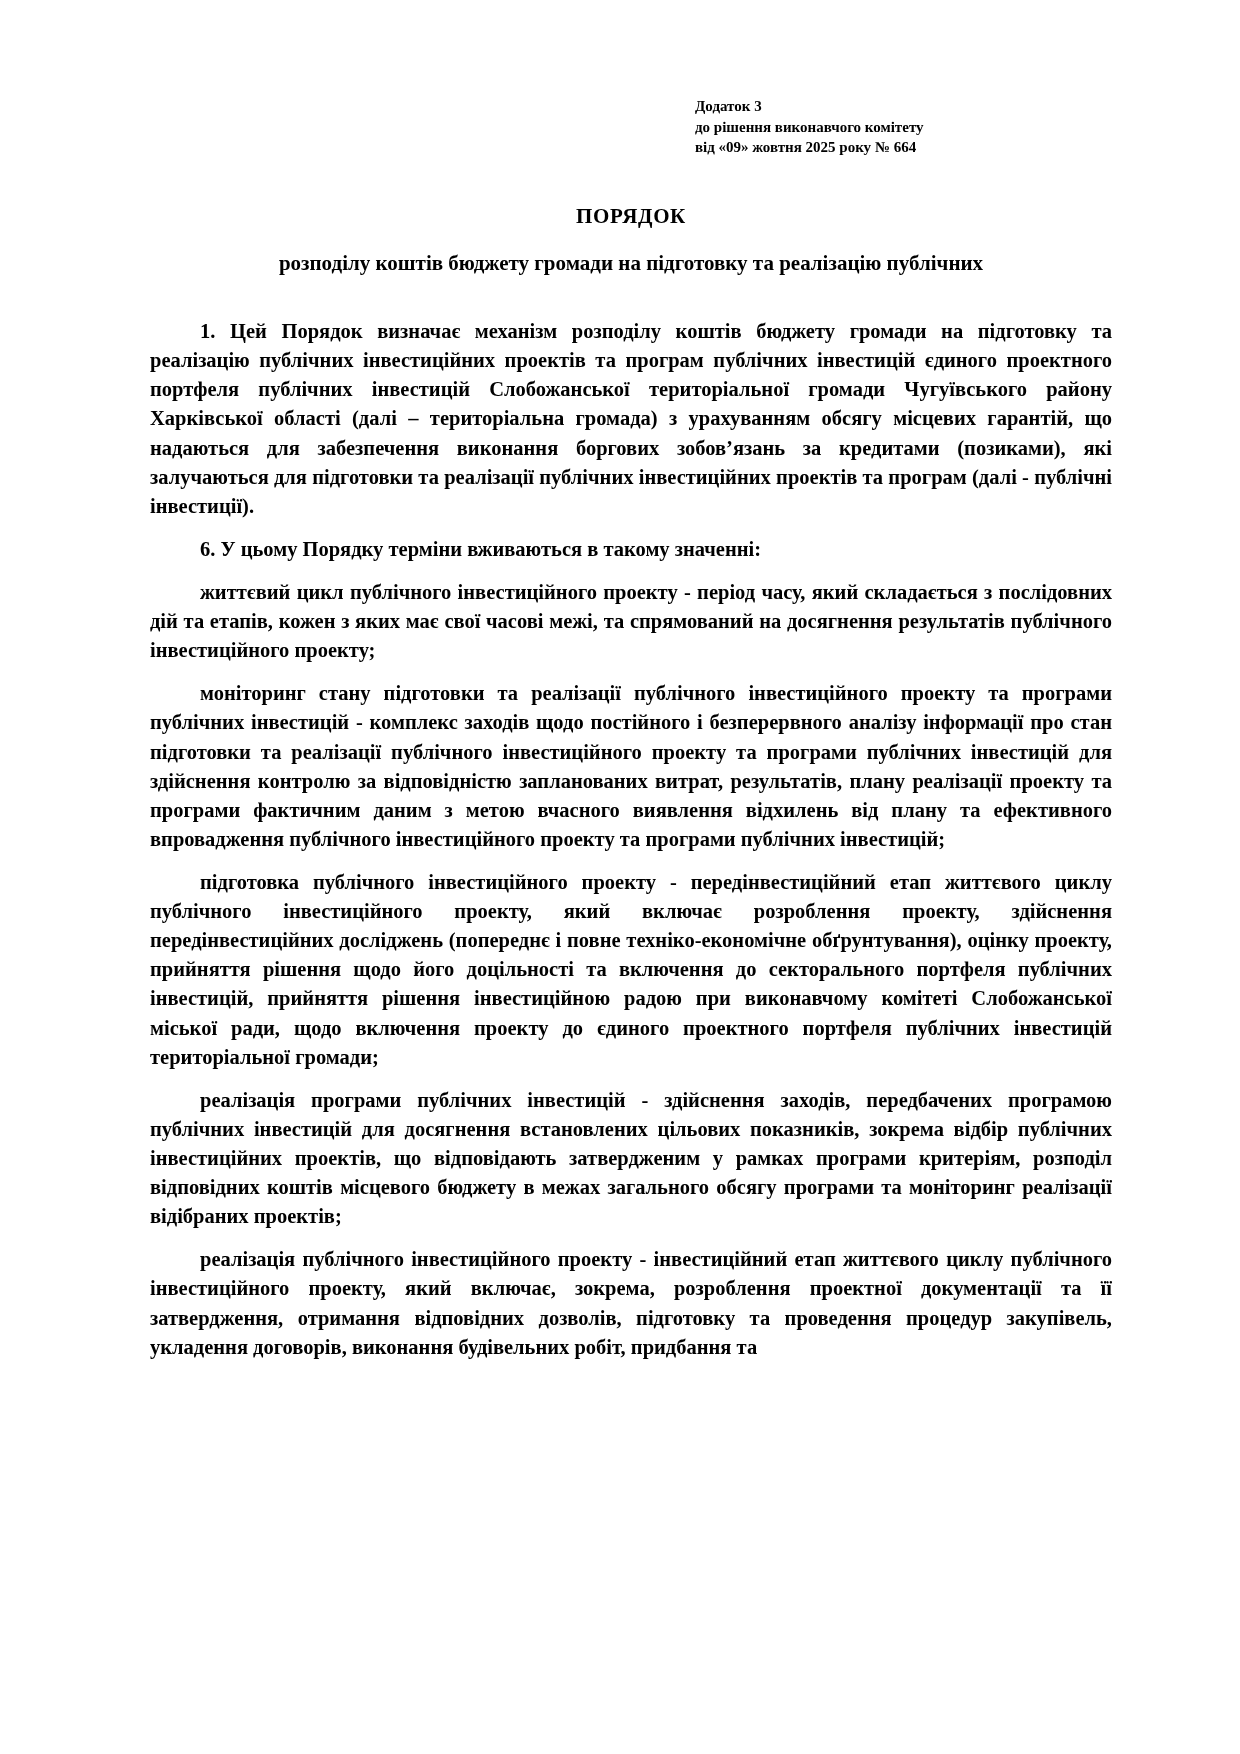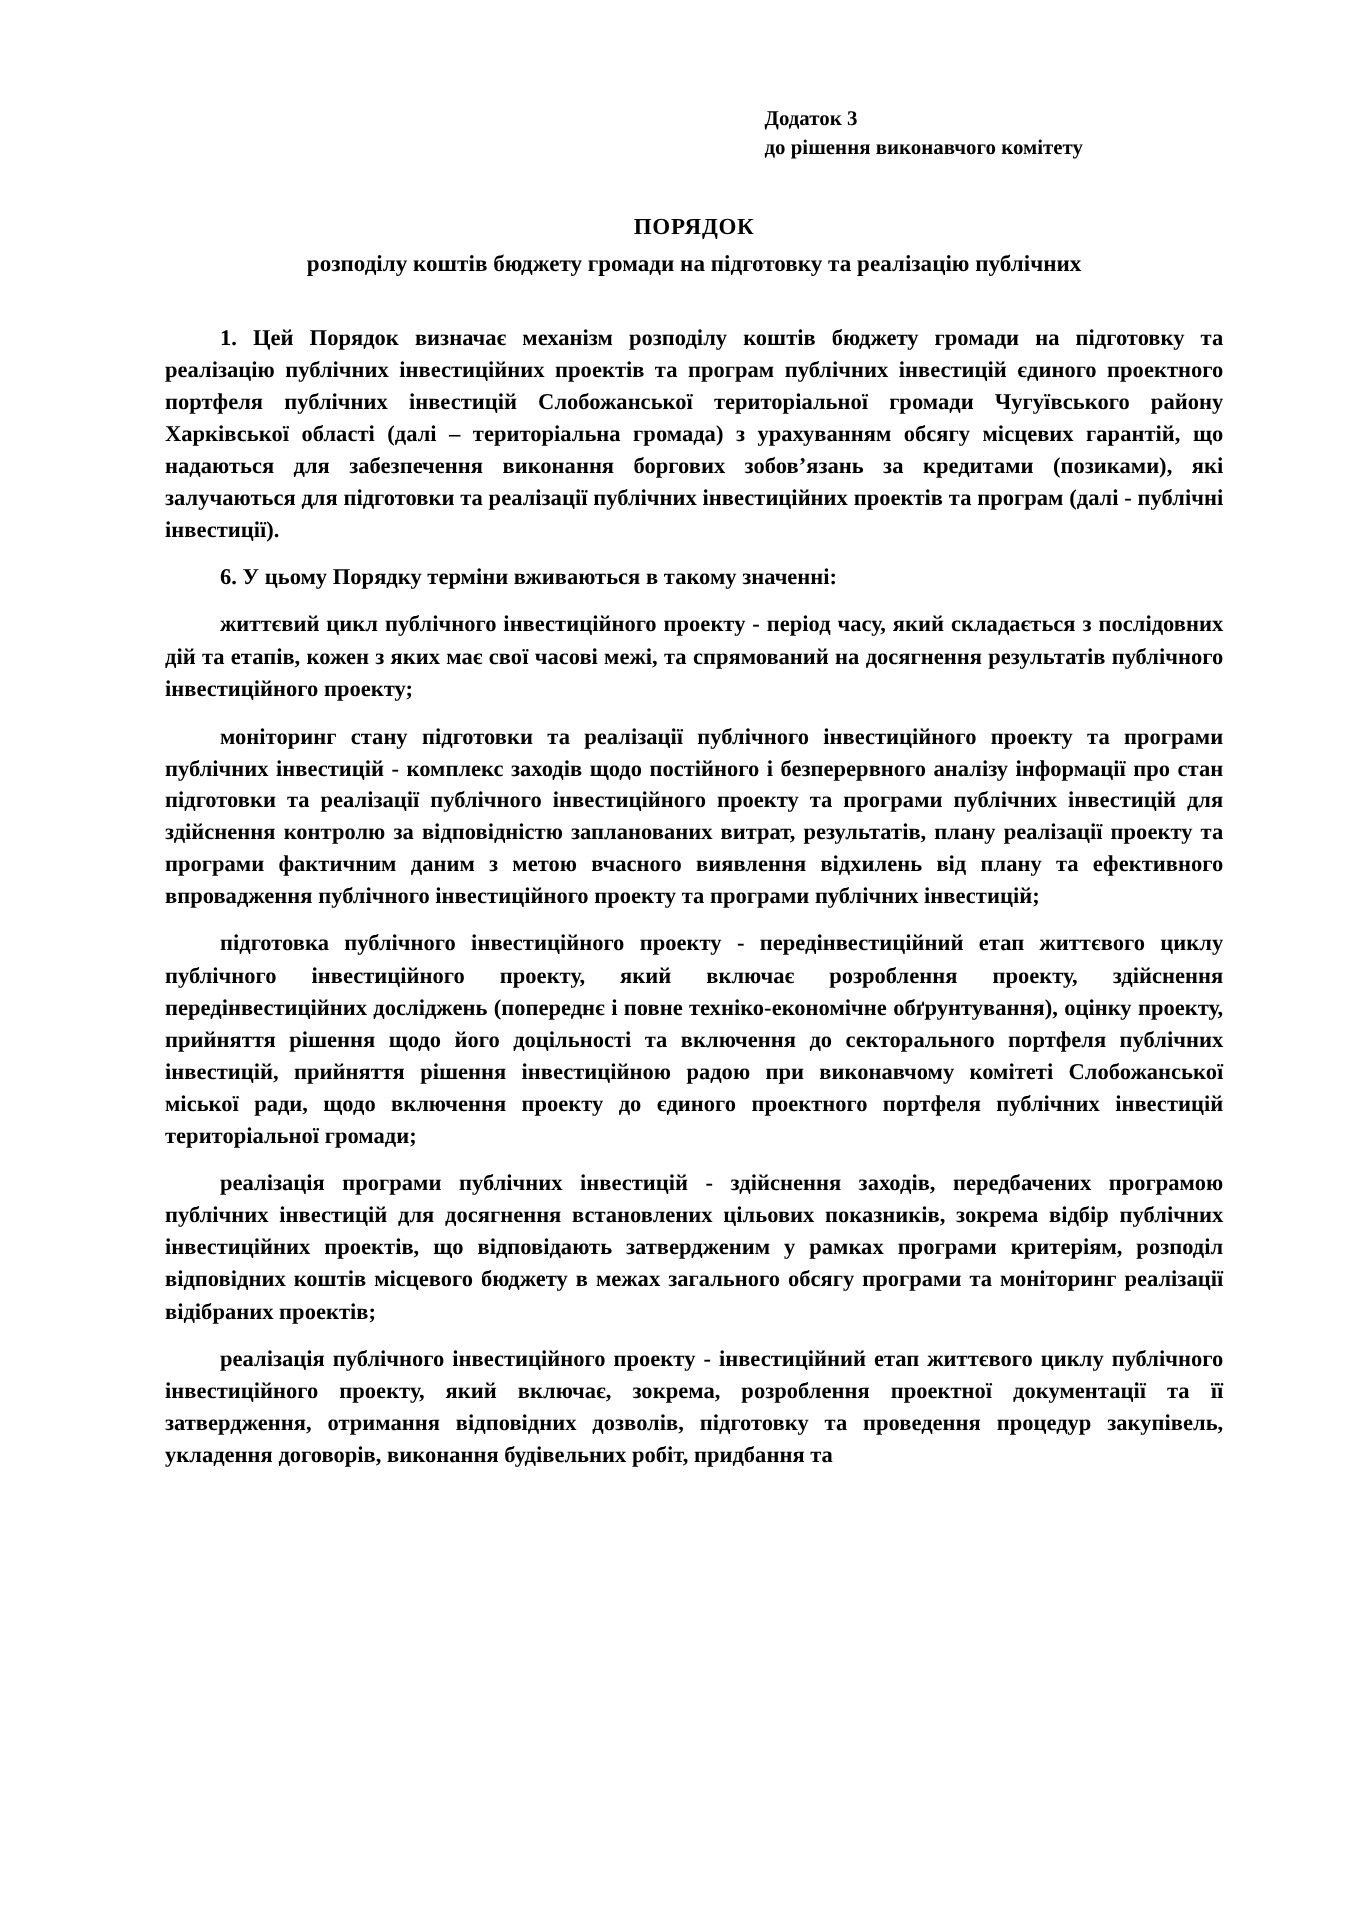--- a/index.html
+++ b/index.html
@@ -16,40 +16,40 @@
   }
   .page {
     box-sizing: border-box;
     width: 1240px;
     height: 1754px;
     padding: 96px 128px 90px 150px;
     position: relative;
   }
   .header-block {
     margin-left: 545px;
-    font-size: 19px;
+    font-size: 15px;
     line-height: 1.38;
     font-weight: bold;
   }
   .header-block div {
     white-space: nowrap;
   }
   .title-block {
     margin-top: 34px;
     text-align: center;
     font-weight: bold;
     font-size: 21px;
     line-height: 1.36;
   }
   .title-main {
     letter-spacing: 0.6px;
     margin-top: 44px;
   }
   .title-sub {
-    margin-top: 4px;
+    margin-top: 18px;
     font-family: Liberation Serif, serif;
   }
   .body-text {
     margin-top: 40px;
     font-size: 20.5px;
     line-height: 1.42;
     font-weight: bold;
   }
   p.para {
     margin: 0 0 0 0;
@@ -62,20 +62,21 @@
   }
 </style>
 </head>
 <body>
 
 <div class="page">
 
   <div class="header-block">
     <div>Додаток 3</div>
     <div>до рішення виконавчого комітету</div>
+    <div>від «09» жовтня 2025 року № 664</div>
   </div>
 
   <div class="title-block">
     <div class="title-main">ПОРЯДОК</div>
     <div class="title-sub">розподілу коштів бюджету громади на підготовку та реалізацію публічних</div>
   </div>
 
   <div class="body-text">
     <p class="para">1. Цей Порядок визначає механізм розподілу коштів бюджету громади на підготовку та реалізацію публічних інвестиційних проектів та програм публічних інвестицій єдиного проектного портфеля публічних інвестицій Слобожанської територіальної громади Чугуївського району Харківської області (далі – територіальна громада) з урахуванням обсягу місцевих гарантій, що надаються для забезпечення виконання боргових зобов’язань за кредитами (позиками), які залучаються для підготовки та реалізації публічних інвестиційних проектів та програм (далі - публічні інвестиції).</p>
     <p class="para">6. У цьому Порядку терміни вживаються в такому значенні:</p>

